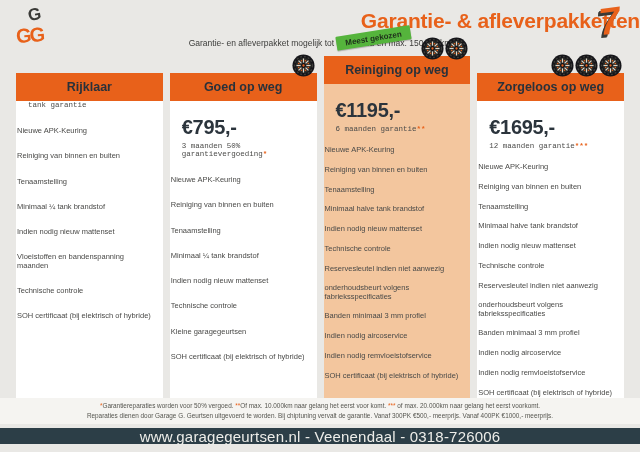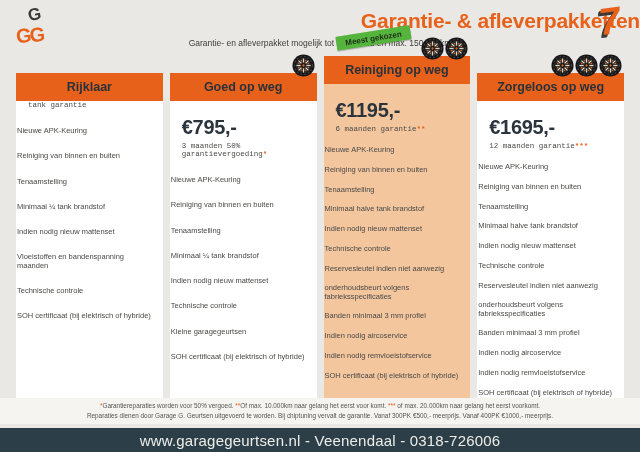--- a/index.html
+++ b/index.html
@@ -67,21 +67,21 @@
 
   
   .fineprint{
     position:absolute;left:0;right:0;bottom:28px;height:26px;background:#F5F4F1;
     display:flex;flex-direction:column;align-items:center;justify-content:center;gap:2px;
   }
   .fineprint div{font-size:6.4px;color:#55554F;line-height:1.2;text-align:center;width:94%;}
 
   
   .footer{
-    position:absolute;left:0;right:0;bottom:0;height:24px;background:#2C3E47;
+    position:absolute;left:0;right:0;bottom:8px;height:16px;background:#2C3E47;
     display:flex;align-items:center;justify-content:center;
   }
   .footer-text{font-size:15px;color:#EDEDE9;letter-spacing:0.2px;}
 </style>
 </head>
 <body>
 
 <header class="header">
   <div class="logo">
     <span class="g-top">G</span>

